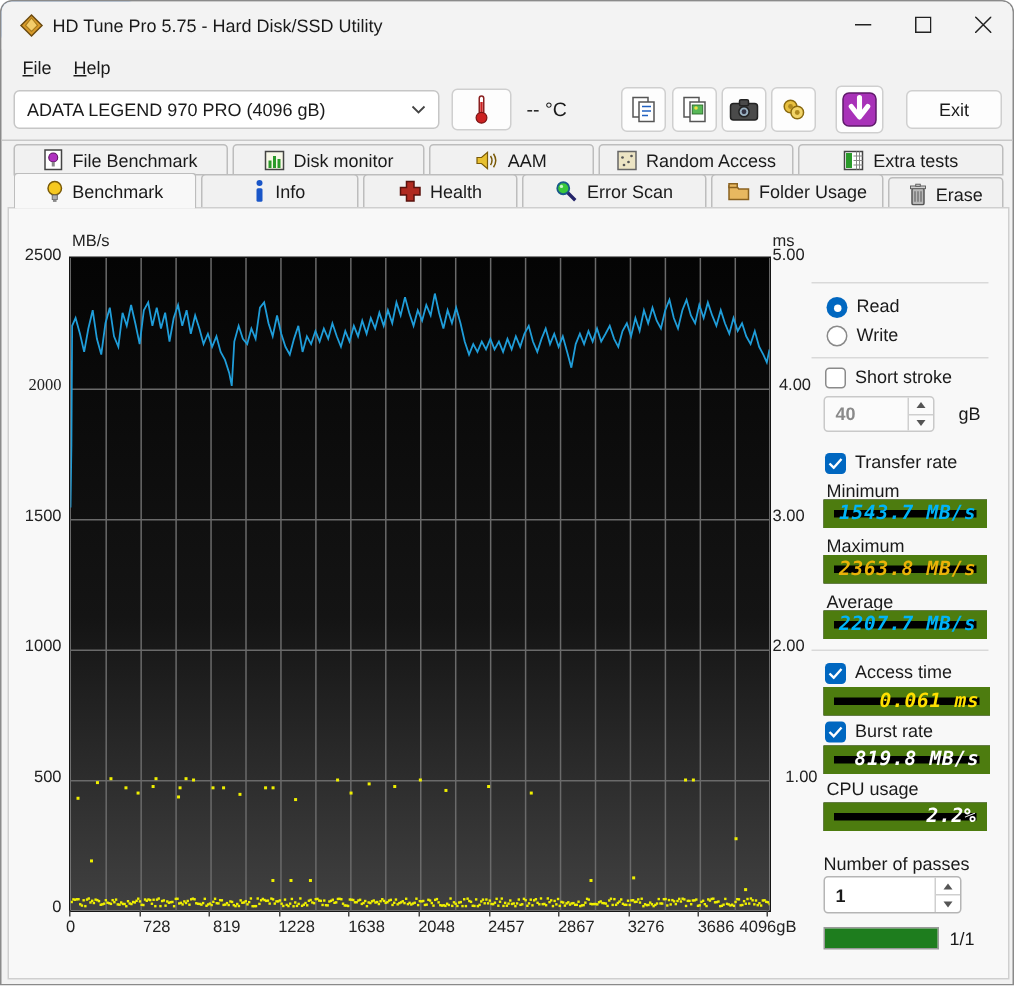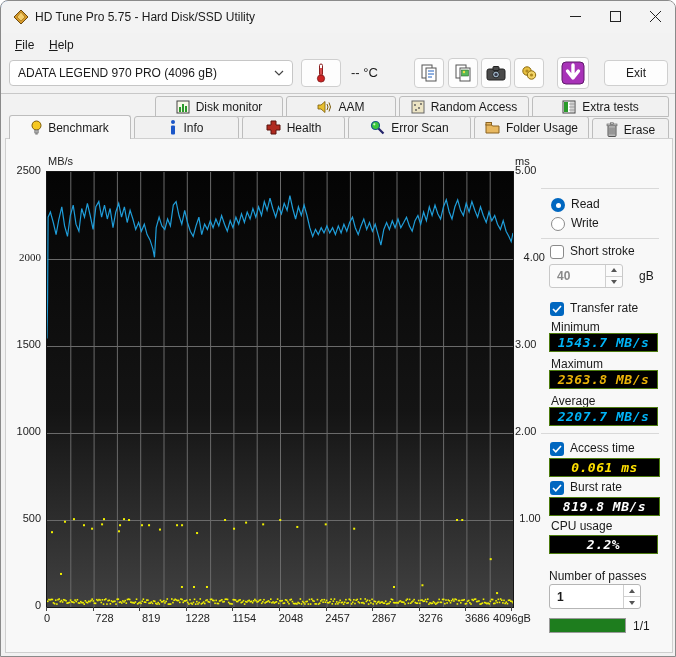--- a/index.html
+++ b/index.html
@@ -40,22 +40,22 @@
        border-radius:5px;display:flex;align-items:center;justify-content:center;z-index:3;}
   .sep{position:absolute;height:1px;background:#d9d9d9;width:118px;left:540px;z-index:3;}
   .radio{position:absolute;width:14px;height:14px;border-radius:50%;box-sizing:border-box;z-index:3;}
   .radio.sel{background:#0067c0;}
   .radio.sel::after{content:"";position:absolute;left:4.5px;top:4.5px;width:5px;height:5px;border-radius:50%;background:#fff;}
   .radio.unsel{background:#fff;border:1px solid #8a8a8a;}
   .cb{position:absolute;width:14px;height:14px;border-radius:3px;box-sizing:border-box;z-index:3;
       display:flex;align-items:center;justify-content:center;}
   .cb.on{background:#0067c0;}
   .cb.off{background:#fff;border:1px solid #8a8a8a;}
-  .statbox{position:absolute;background:#000;border:1px solid #4d7c0f;box-sizing:border-box;z-index:3;
-      display:flex;align-items:center;justify-content:center;
+  .statbox{position:absolute;background:#000;border:7px solid #4d7c0f;box-sizing:border-box;z-index:3;
+      display:flex;align-items:center;justify-content:flex-end;
       font-family:"DejaVu Sans Mono",monospace;font-weight:bold;font-style:italic;font-size:13px;letter-spacing:0.5px;}
   .spin{position:absolute;background:#fff;border:1px solid #b5b5b5;border-radius:3px;box-sizing:border-box;z-index:3;
       display:flex;align-items:center;}
   .spin .val{flex:1;padding-left:7px;font-weight:bold;}
   .spin .arrows{width:16px;height:100%;display:flex;flex-direction:column;border-left:1px solid #cfcfcf;}
   .spin .arrows div{flex:1;display:flex;align-items:center;justify-content:center;border-bottom:1px solid #cfcfcf;}
   .spin .arrows div:last-child{border-bottom:none;}
   .tri-up{width:0;height:0;border-left:3px solid transparent;border-right:3px solid transparent;border-bottom:4px solid #555;}
   .tri-dn{width:0;height:0;border-left:3px solid transparent;border-right:3px solid transparent;border-top:4px solid #555;}
   #progress{left:548px;top:617px;width:77px;height:15px;border:1px solid #9a9a9a;background:#efefef;box-sizing:border-box;z-index:3;}
@@ -147,20 +147,28 @@
     <svg width="24" height="24" viewBox="0 0 24 24">
       <rect x="1" y="1" width="22" height="22" rx="4" fill="#a832b8" stroke="#5f1a6a"></rect>
       <path d="M12 4 L12 14 M6.5 10 L12 17 L17.5 10" stroke="#fff" stroke-width="3.4" fill="none" stroke-linejoin="round" stroke-linecap="round"></path>
     </svg>
   </div>
   <div class="btn abs" style="left:603px;top:59px;width:64px;height:26px">
     <span>Exit</span>
   </div>
   <div id="toolsep" class="abs"></div>
 
+  <div class="tab" style="left:8px;top:95px;width:143px">
+    <svg width="13" height="15" viewBox="0 0 13 15">
+      <rect x="1" y="1" width="11" height="13" fill="#fff" stroke="#444"></rect>
+      <circle cx="6.5" cy="6" r="3" fill="#b030c0" stroke="#5a1060" stroke-width="0.7"></circle>
+      <rect x="5.5" y="9" width="2" height="3" fill="#888"></rect>
+    </svg>
+    <span class="lbl">File Benchmark</span>
+  </div>
   <div class="tab" style="left:154px;top:95px;width:128px">
     <svg width="14" height="14" viewBox="0 0 14 14">
       <rect x="1" y="1" width="12" height="12" fill="#f8f8e8" stroke="#444"></rect>
       <rect x="3" y="7" width="2" height="5" fill="#2a9a2a"></rect>
         <rect x="6" y="4" width="2" height="8" fill="#2a9a2a"></rect>
         <rect x="9" y="6" width="2" height="6" fill="#2a9a2a"></rect>
     </svg>
     <span class="lbl">Disk monitor</span>
   </div>
   <div class="tab" style="left:285px;top:95px;width:110px">
@@ -723,32 +731,32 @@
     </div>
   <div id="ylabels">
       <div class="axlbl" style="left: 10px; top: 598px; width: 30px; text-align: right;">0</div>
       <div class="axlbl" style="left: 10px; top: 511px; width: 30px; text-align: right;">500</div>
       <div class="axlbl" style="left: 10px; top: 424px; width: 30px; text-align: right;">1000</div>
       <div class="axlbl" style="left: 10px; top: 337px; width: 30px; text-align: right;">1500</div>
       <div class="axlbl" style="left: 10px; top: 250px; width: 30px; text-align: right; font-family: Liberation Serif, serif;">2000</div>
       <div class="axlbl" style="left: 10px; top: 163px; width: 30px; text-align: right;">2500</div>
     </div>
   <div id="yrlabels">
-      <div class="axlbl" style="left: 514px; top: 511px; width: 30px; text-align: center;">1.00</div>
+      <div class="axlbl" style="left: 514px; top: 511px; width: 30px; text-align: right;">1.00</div>
       <div class="axlbl" style="left: 514px; top: 424px; width: 30px; text-align: left;">2.00</div>
       <div class="axlbl" style="left: 514px; top: 337px; width: 30px; text-align: left;">3.00</div>
-      <div class="axlbl" style="left: 514px; top: 250px; width: 30px; text-align: right;">4.00</div>
+      <div class="axlbl" style="left: 514px; top: 250px; width: 30px; text-align: center;">4.00</div>
       <div class="axlbl" style="left: 514px; top: 163px; width: 30px; text-align: left;">5.00</div>
     </div>
   <div id="xlabels">
       <div class="axlbl" style="top: 611px; left: 43px; width: 20px; text-align: left;">0</div>
       <div class="axlbl" style="top: 611px; left: 79.5317px; width: 48px; text-align: center;">728</div>
       <div class="axlbl" style="top: 611px; left: 126.177px; width: 48px; text-align: center;">819</div>
       <div class="axlbl" style="top: 611px; left: 172.709px; width: 48px; text-align: center;">1228</div>
-      <div class="axlbl" style="top: 611px; left: 219.354px; width: 48px; text-align: center;">1154</div>
+      <div class="axlbl" style="top: 611px; left: 219.354px; width: 48px; text-align: center;">1638</div>
       <div class="axlbl" style="top: 611px; left: 266px; width: 48px; text-align: center;">2048</div>
       <div class="axlbl" style="top: 611px; left: 312.532px; width: 48px; text-align: center;">2457</div>
       <div class="axlbl" style="top: 611px; left: 359.177px; width: 48px; text-align: center;">2867</div>
       <div class="axlbl" style="top: 611px; left: 405.709px; width: 48px; text-align: center;">3276</div>
       <div class="axlbl" style="top: 611px; left: 452.354px; width: 48px; text-align: center;">3686</div>
       <div class="axlbl" style="top: 611px; left: 487px; width: 48px; text-align: center;">4096gB</div>
     </div>
   <div id="xticks" class="abs">
       <div class="xtickmark" style="left: 0px;"></div>
       <div class="xtickmark" style="left: 46.5317px;"></div>

